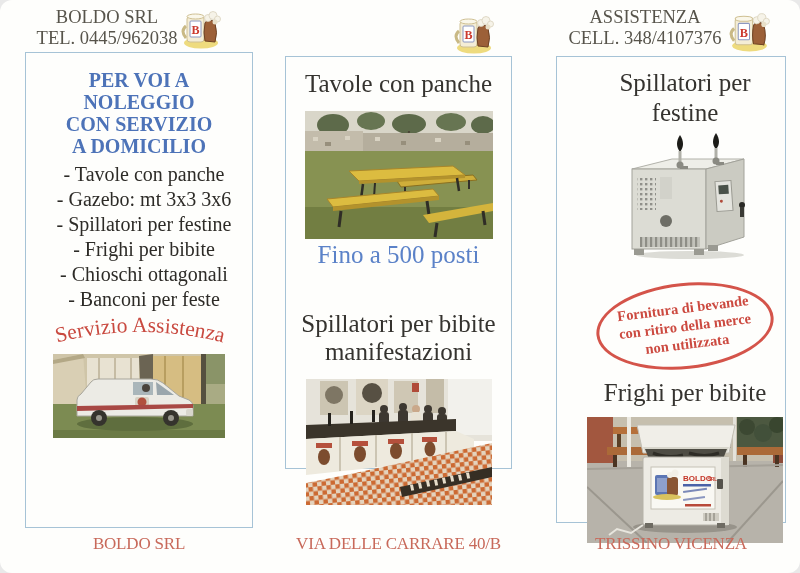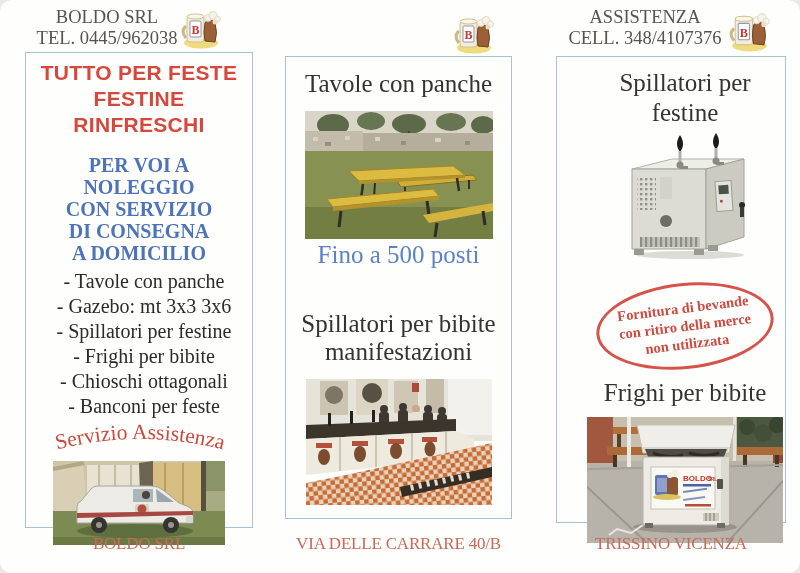--- a/index.html
+++ b/index.html
@@ -13,21 +13,21 @@
   .hdr{position:absolute;text-align:center;color:#57544b;font-size:18.5px;line-height:21px;}
   .hdr-left{left:32px;top:7px;width:150px;}
   .hdr-right{left:564px;top:7px;width:162px;}
   .logo{position:absolute;}
   .logo-left{left:179px;top:5px;}
   .logo-mid{left:452px;top:10px;}
   .logo-right{left:727px;top:7px;}
   
   .box{position:absolute;border:1px solid #a6c3d6;box-sizing:border-box;text-align:center;background:#fefefc;}
   .box-left{left:25px;top:52px;width:228px;height:476px;}
-  .box-mid{left:285px;top:56px;width:227px;height:463px;}
+  .box-mid{left:285px;top:56px;width:227px;height:413px;}
   .box-right{left:556px;top:56px;width:230px;height:467px;padding-left:28px;}
   
   .red-block{margin-top:7px;}
   .red-line{font:bold 21px/26px "Liberation Sans",sans-serif;color:#d6473c;letter-spacing:.3px;}
   .blue-block{margin-top:16px;}
   .blue-line{font:bold 20px/22px "Liberation Serif",serif;color:#4d73b8;}
   .item-list{margin:5px 0 0 10px;text-align:center;}
   .list-item{font:20px/25px "Liberation Serif",serif;color:#2d2b27;}
   .arc-svg{display:block;margin:2px auto 0;}
   .photo{display:block;margin:0 auto;}
@@ -91,30 +91,24 @@
 
   <div class="hdr hdr-right">
     <div>ASSISTENZA</div>
     <div>CELL. 348/4107376</div>
   </div>
   <svg class="logo logo-right" width="45" height="45" viewBox="0 0 44 44">
       <use href="#logo-mugs"></use>
     </svg>
 
   <div class="box box-left">
-    <div class="red-block">
-      <div class="red-line">TUTTO PER FESTE</div>
-      <div class="red-line">FESTINE</div>
-      <div class="red-line">RINFRESCHI</div>
-    </div>
     <div class="blue-block">
       <div class="blue-line">PER VOI A</div>
       <div class="blue-line">NOLEGGIO</div>
       <div class="blue-line">CON SERVIZIO</div>
-      <div class="blue-line">DI CONSEGNA</div>
       <div class="blue-line">A DOMICILIO</div>
     </div>
     <div class="item-list">
       <div class="list-item">- Tavole con panche</div>
       <div class="list-item">- Gazebo: mt 3x3 3x6</div>
       <div class="list-item">- Spillatori per festine</div>
       <div class="list-item">- Frighi per bibite</div>
       <div class="list-item">- Chioschi ottagonali</div>
       <div class="list-item">- Banconi per feste</div>
     </div>

